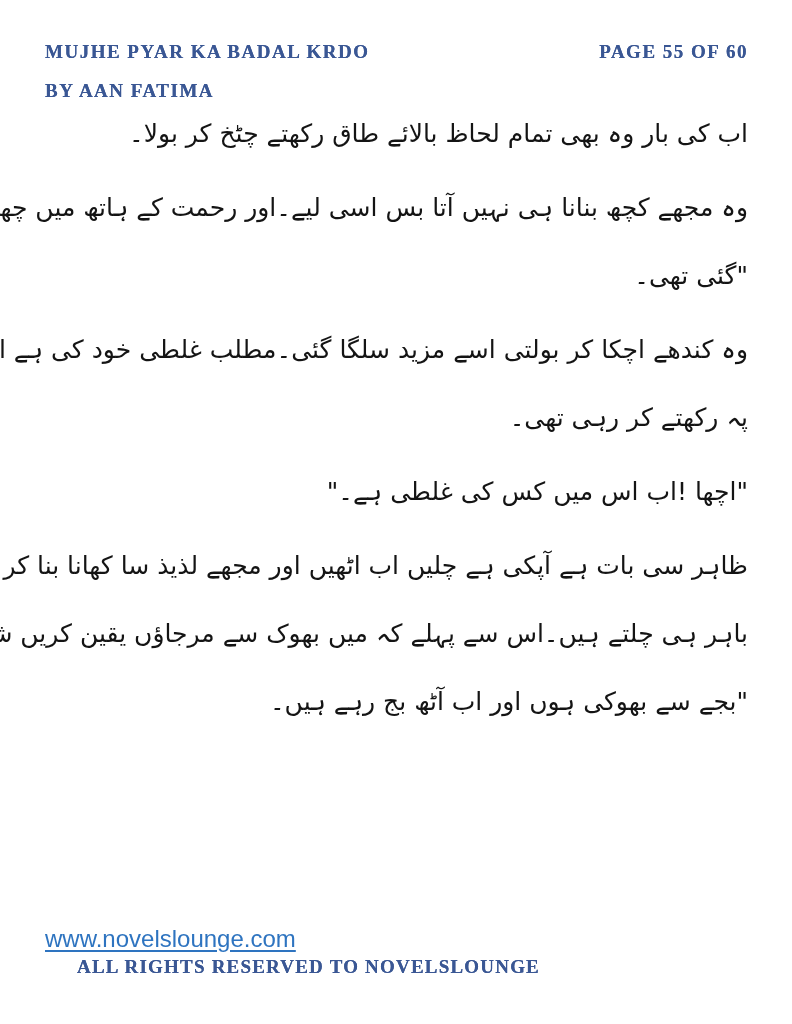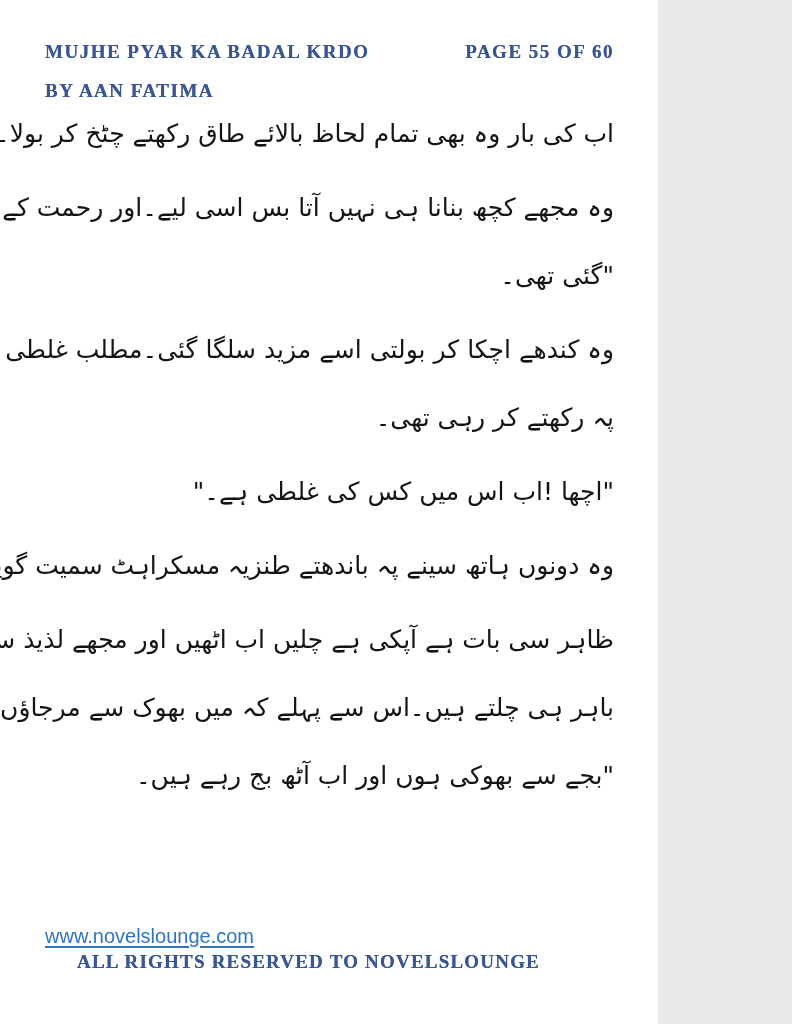--- a/index.html
+++ b/index.html
@@ -6,21 +6,21 @@
     --accent: #3a5794;
     --link: #2e74c0;
     --ink: #141414;
     --bg: #ffffff;
   }
   * { margin: 0; padding: 0; box-sizing: border-box; }
   html, body { background: #e9e9e9; }
   body { font-family: "Liberation Sans", sans-serif; }
   .page {
     position: relative;
-    width: 658px;
+    width: 792px;
     height: 1024px;
     background: var(--bg);
     overflow: hidden;
   }
   
   .doc-header {
     position: absolute;
     left: 45px;
     right: 44px;
     top: 41px;
@@ -61,21 +61,21 @@
   
   .doc-footer {
     position: absolute;
     left: 45px;
     right: 44px;
     top: 925px;
   }
   .site-link {
     display: inline-block;
     font-family: "Liberation Sans", sans-serif;
-    font-size: 20px;
+    font-size: 24px;
     color: var(--link);
     text-decoration: underline;
     text-underline-offset: 3px;
     cursor: pointer;
   }
   .rights-line {
     margin-top: 3px;
     font-size: 19px;
     letter-spacing: 1.2px;
     margin-left: 32px;
@@ -107,23 +107,20 @@
 
     <div class="para">
       <div class="urdu-line" dir="rtl">وہ کندھے اچکا کر بولتی اسے مزید سلگا گئی۔مطلب غلطی خود کی ہے اور محترمہ اس</div>
       <div class="urdu-line" dir="rtl">پہ رکھتے کر رہی تھی۔</div>
     </div>
 
     <div class="para">
       <div class="urdu-line" dir="rtl">"اچھا !اب اس میں کس کی غلطی ہے۔"</div>
     </div>
 
-    <div class="para">
-      <div class="urdu-line" dir="rtl">وہ دونوں ہاتھ سینے پہ باندھتے طنزیہ مسکراہٹ سمیت گویا ہوا۔</div>
-    </div>
 
     <div class="para">
       <div class="urdu-line" dir="rtl">ظاہر سی بات ہے آپکی ہے چلیں اب اٹھیں اور مجھے لذیذ سا کھانا بنا کر دیں یا"</div>
       <div class="urdu-line" dir="rtl">باہر ہی چلتے ہیں۔اس سے پہلے کہ میں بھوک سے مرجاؤں یقین کریں شام چھ</div>
       <div class="urdu-line" dir="rtl">"بجے سے بھوکی ہوں اور اب آٹھ بج رہے ہیں۔</div>
     </div>
 
   </div>
 
   <div class="doc-footer">

